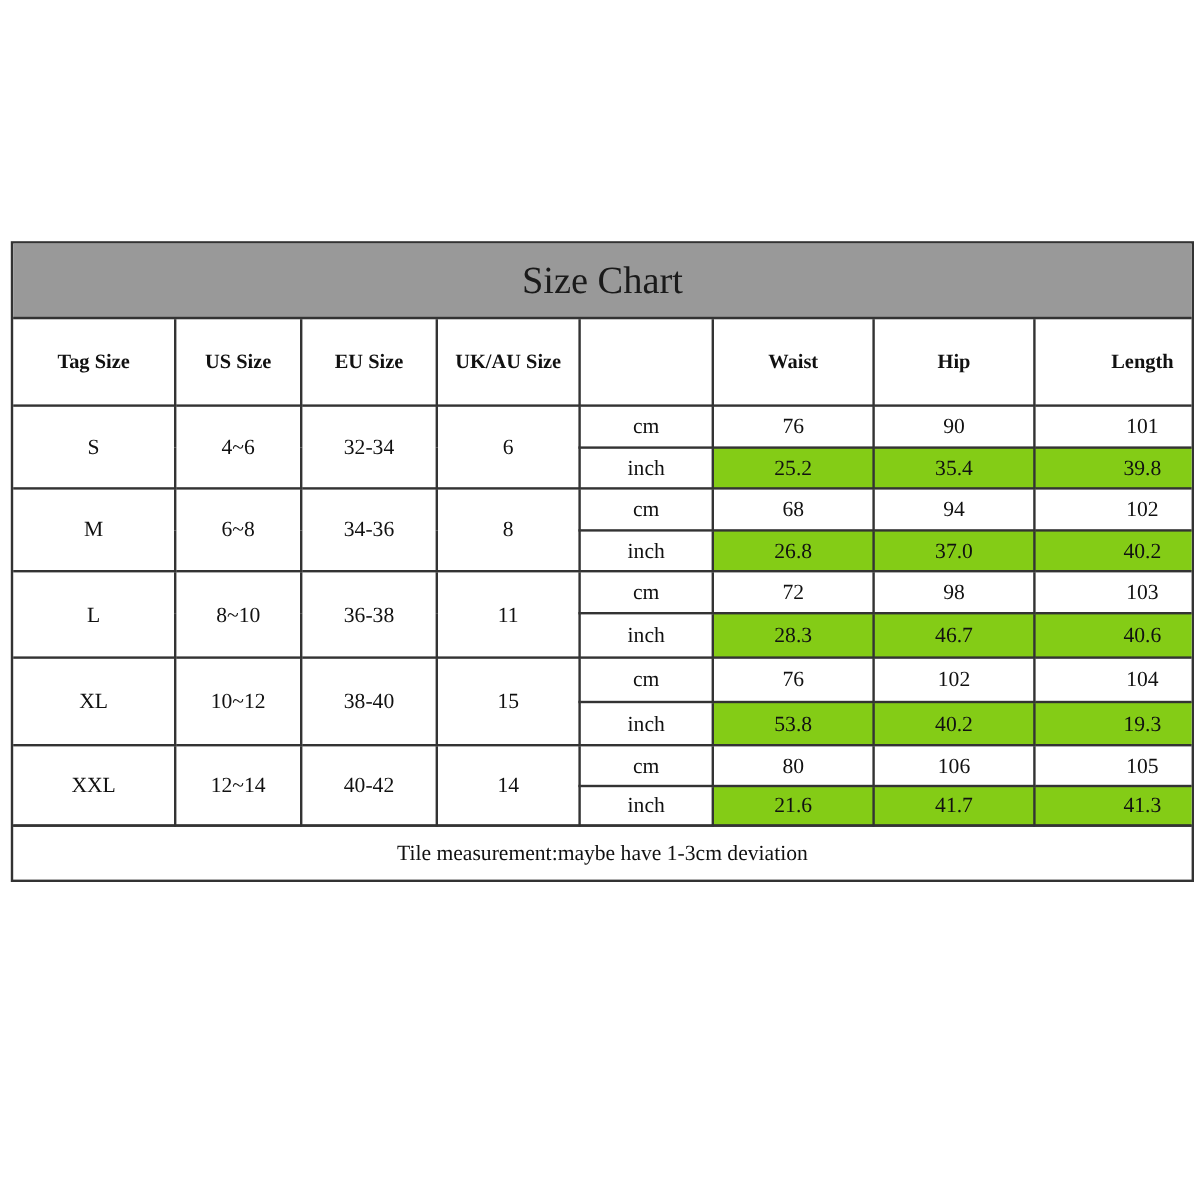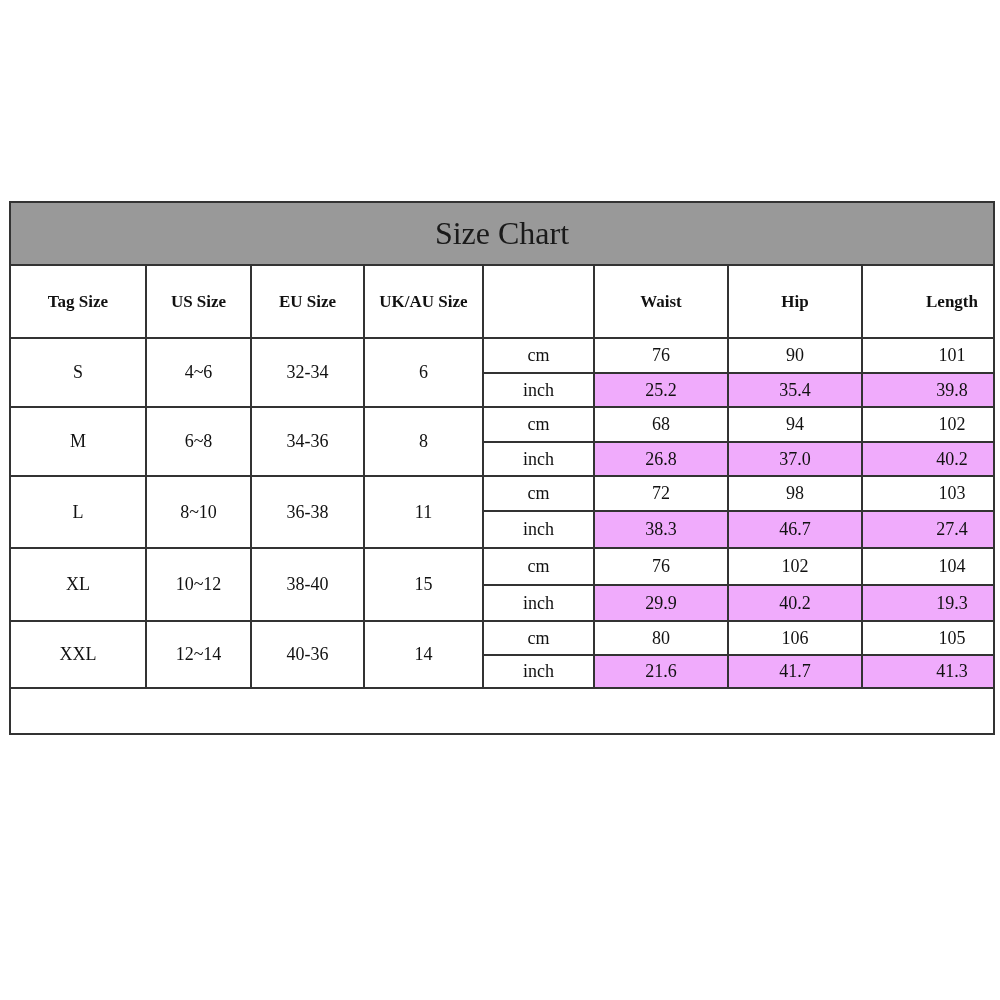--- a/index.html
+++ b/index.html
@@ -5,21 +5,21 @@
   html, body { margin: 0; padding: 0; background: #ffffff; }
   body { width: 1000px; height: 1000px; position: relative; font-family: "Liberation Serif", "DejaVu Serif", serif; color: #111; }
   .chart { position: absolute; left: 9px; top: 201px; width: 986px; height: 534px; border: 2px solid #333; box-sizing: border-box; }
   .title-band { position: absolute; left: 0; top: 0; width: 100%; height: 63px; background: #999999; border-bottom: 2px solid #333; box-sizing: border-box; display: flex; align-items: center; justify-content: center; font-size: 32px; color: #1a1a1a; }
   table.size { position: absolute; left: 0; top: 63px; border-collapse: collapse; table-layout: fixed; width: 982px; }
   table.size td, table.size th { border: 2px solid #333; text-align: center; vertical-align: middle; font-size: 18px; padding: 0; }
   table.size th { font-weight: bold; font-size: 17px; height: 71px; }
   table.size tr:first-child th { border-top: none; margin-left: 36px; }
   table.size tr td:first-child, table.size tr th:first-child { border-left: none; }
   table.size tr td:last-child, table.size tr th:last-child { border-right: none; padding-left: 48px; }
-  td.shade { background: #f0abfc; }
+  td.shade { background: #84cc16; }
   .footer { position: absolute; left: 0; bottom: 0; width: 100%; height: 46px; border-top: 2px solid #333; box-sizing: border-box; display: flex; align-items: center; justify-content: center; font-size: 18px; }
 </style>
 </head>
 <body>
 
 <div class="chart">
   <div class="title-band">Size Chart</div>
 
   <table class="size">
     <colgroup>
@@ -83,54 +83,55 @@
       <td rowspan="2">8~10</td>
       <td rowspan="2">36-38</td>
       <td rowspan="2">11</td>
       <td>cm</td>
       <td>72</td>
       <td>98</td>
       <td>103</td>
     </tr>
     <tr style="height:37px">
       <td>inch</td>
-      <td class="shade">38.3</td>
+      <td class="shade">28.3</td>
       <td class="shade">46.7</td>
-      <td class="shade">27.4</td>
+      <td class="shade">40.6</td>
     </tr>
 
     <tr style="height:37px">
       <td rowspan="2">XL</td>
       <td rowspan="2">10~12</td>
       <td rowspan="2">38-40</td>
       <td rowspan="2">15</td>
       <td>cm</td>
       <td>76</td>
       <td>102</td>
       <td>104</td>
     </tr>
     <tr style="height:36px">
       <td>inch</td>
-      <td class="shade">29.9</td>
+      <td class="shade">53.8</td>
       <td class="shade">40.2</td>
       <td class="shade">19.3</td>
     </tr>
 
     <tr style="height:34px">
       <td rowspan="2">XXL</td>
       <td rowspan="2">12~14</td>
-      <td rowspan="2">40-36</td>
+      <td rowspan="2">40-42</td>
       <td rowspan="2">14</td>
       <td>cm</td>
       <td>80</td>
       <td>106</td>
       <td>105</td>
     </tr>
     <tr style="height:33px">
       <td>inch</td>
       <td class="shade">21.6</td>
       <td class="shade">41.7</td>
       <td class="shade">41.3</td>
     </tr>
   </tbody>
     </table>
 
+  <div class="footer">Tile measurement:maybe have 1-3cm deviation</div>
 </div>
 
 </body></html>

